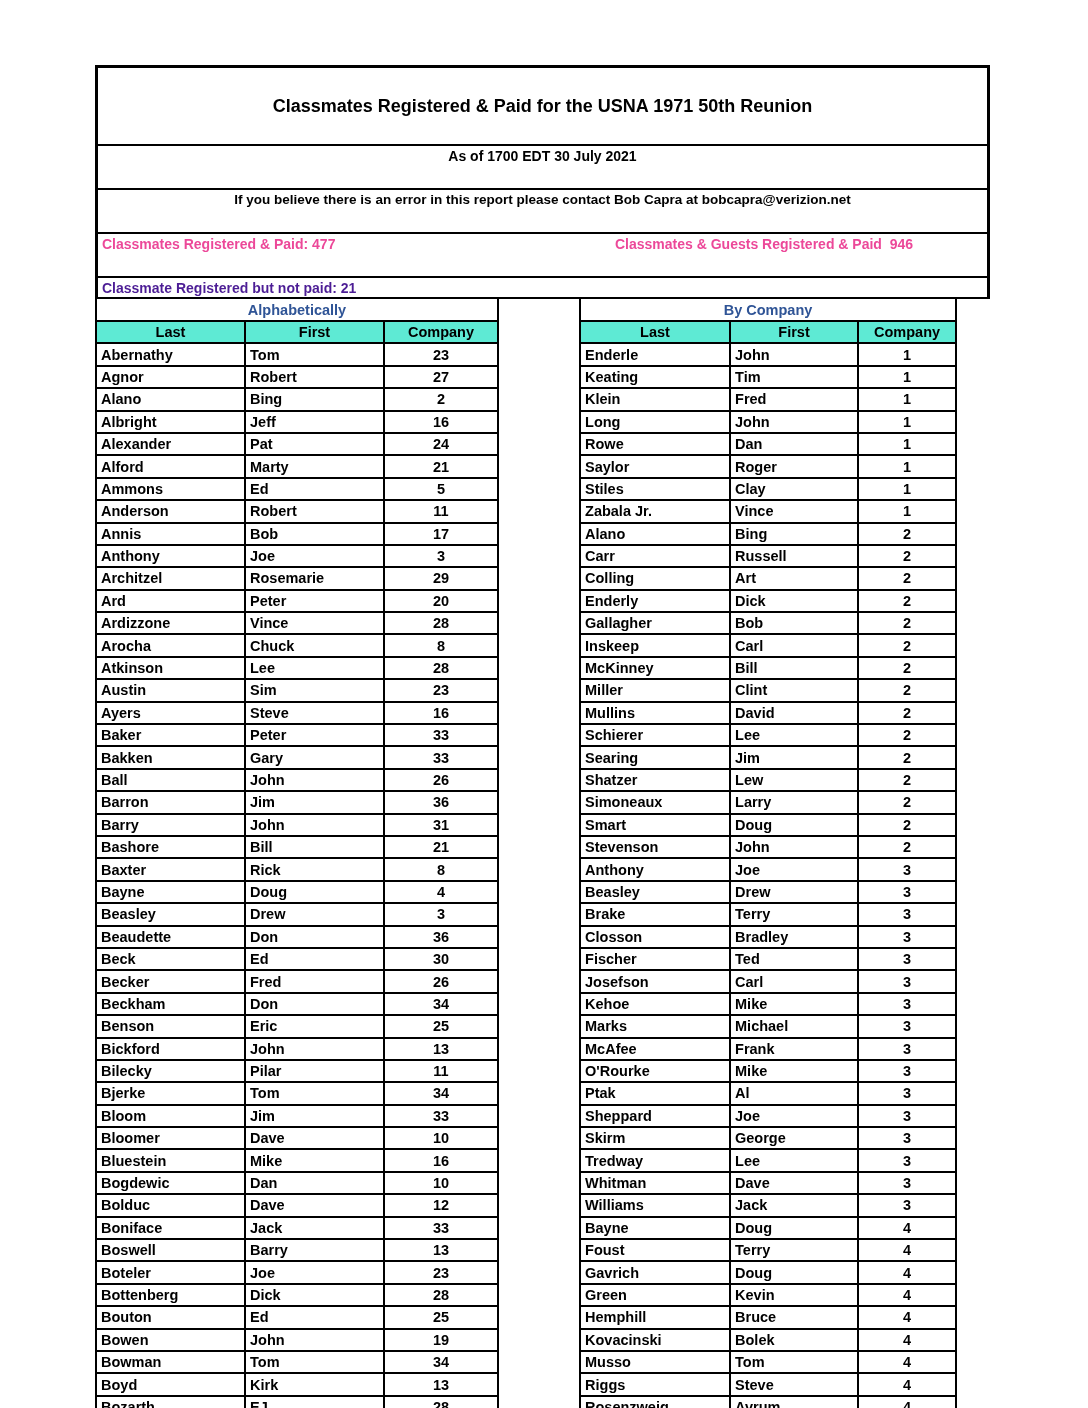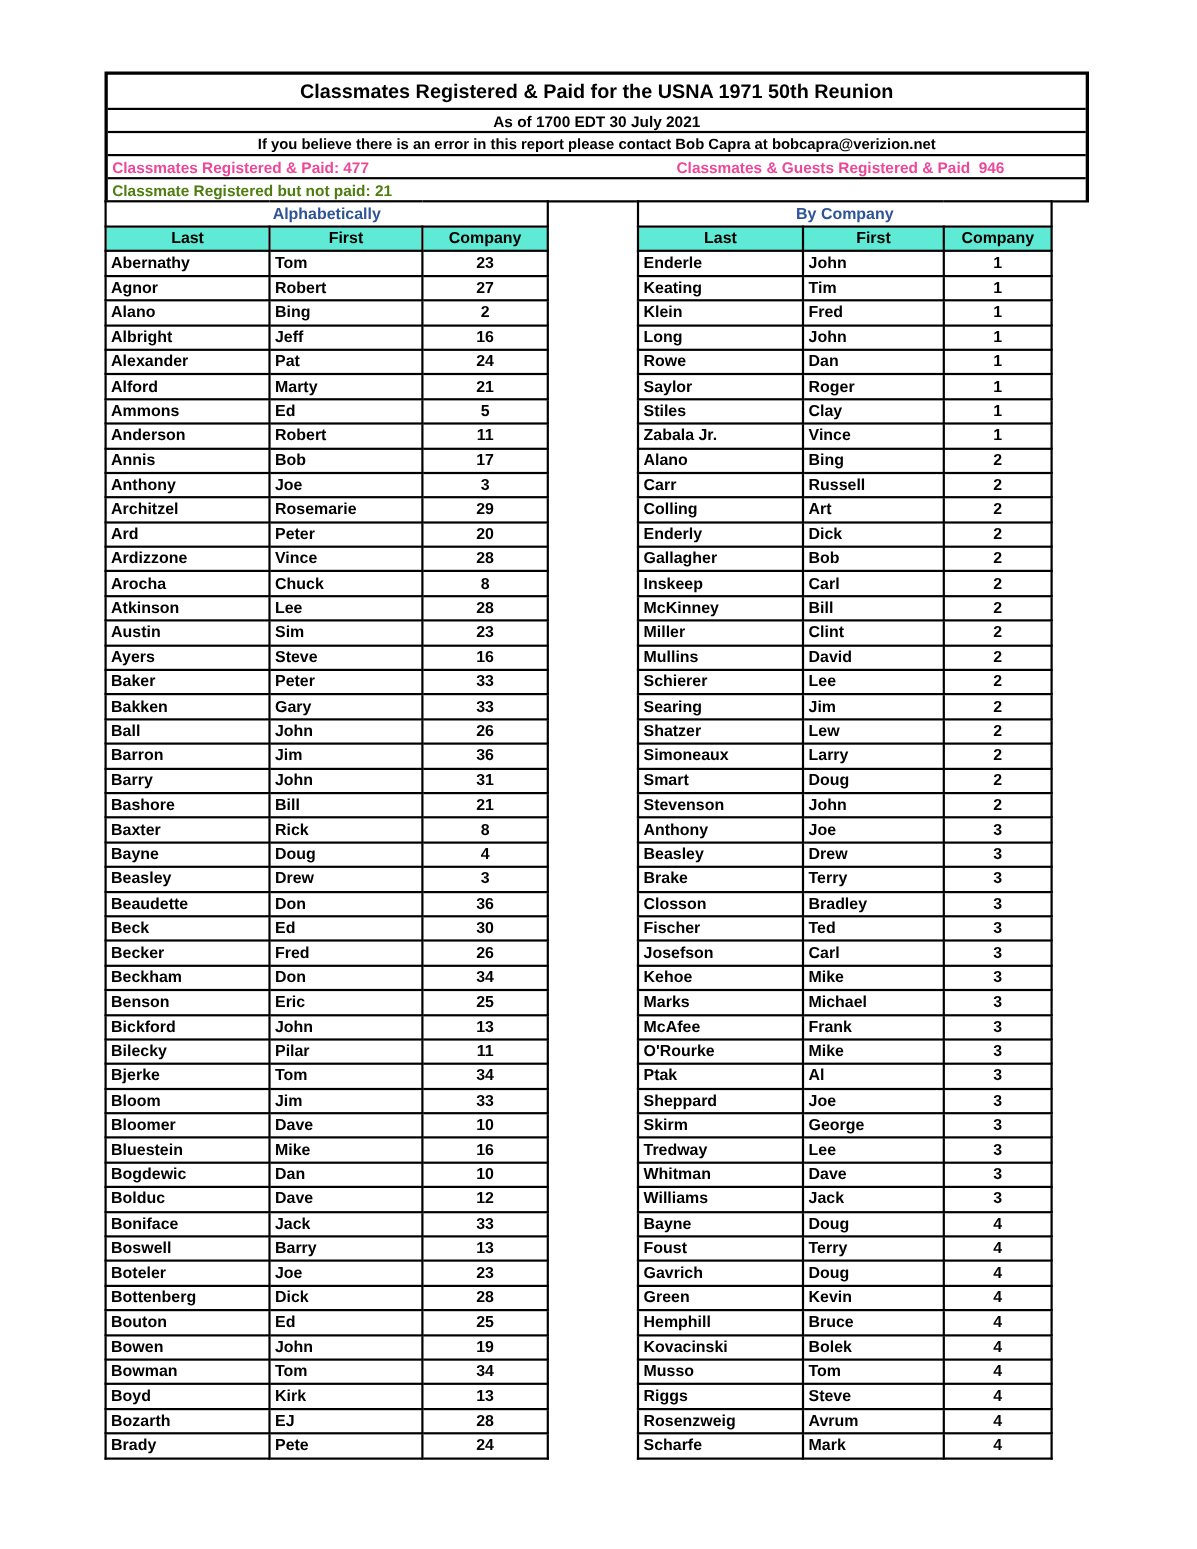--- a/index.html
+++ b/index.html
@@ -12,30 +12,30 @@
     color: #000;
     overflow: hidden;
   }
   .doc { position: absolute; left: 95px; top: 65px; width: 895px; }
 
   
   .hdr { border: 3px solid #000; border-bottom: 2px solid #000; background: #fff; }
   .hdr-row {
     border-top: 2px solid #000;
     display: flex; align-items: center; justify-content: center;
-    font-weight: bold; text-align: center; position: relative;
+    font-weight: bold; text-align: center; position: relative; margin-top: 23px;
   }
   .hdr-row:first-child { border-top: none; }
   .row-title   { height: 30px; font-size: 18px; }
   .row-asof    { height: 19px; font-size: 14px; }
   .row-contact { height: 19px; font-size: 13.5px; }
   .row-stats   { height: 19px; font-size: 14px; }
   .row-notpaid { height: 19px; font-size: 14px; justify-content: flex-start; padding-left: 4px; }
   .green { color: #ec4899; }
-  .red   { color: #4d7c0f; }
+  .red   { color: #4c1d95; }
   .stat-left  { position: absolute; left: 4px; white-space: pre; }
   .stat-right { position: absolute; left: 517px; white-space: pre; }
 
   
   .tables { display: flex; margin-top: -2px; align-items: flex-end; }
   table.tbl {
     border-collapse: collapse; table-layout: fixed;
     font-size: 14.5px; font-weight: bold; background: #fff;
   }
   .tbl-left  { width: 402px; }

